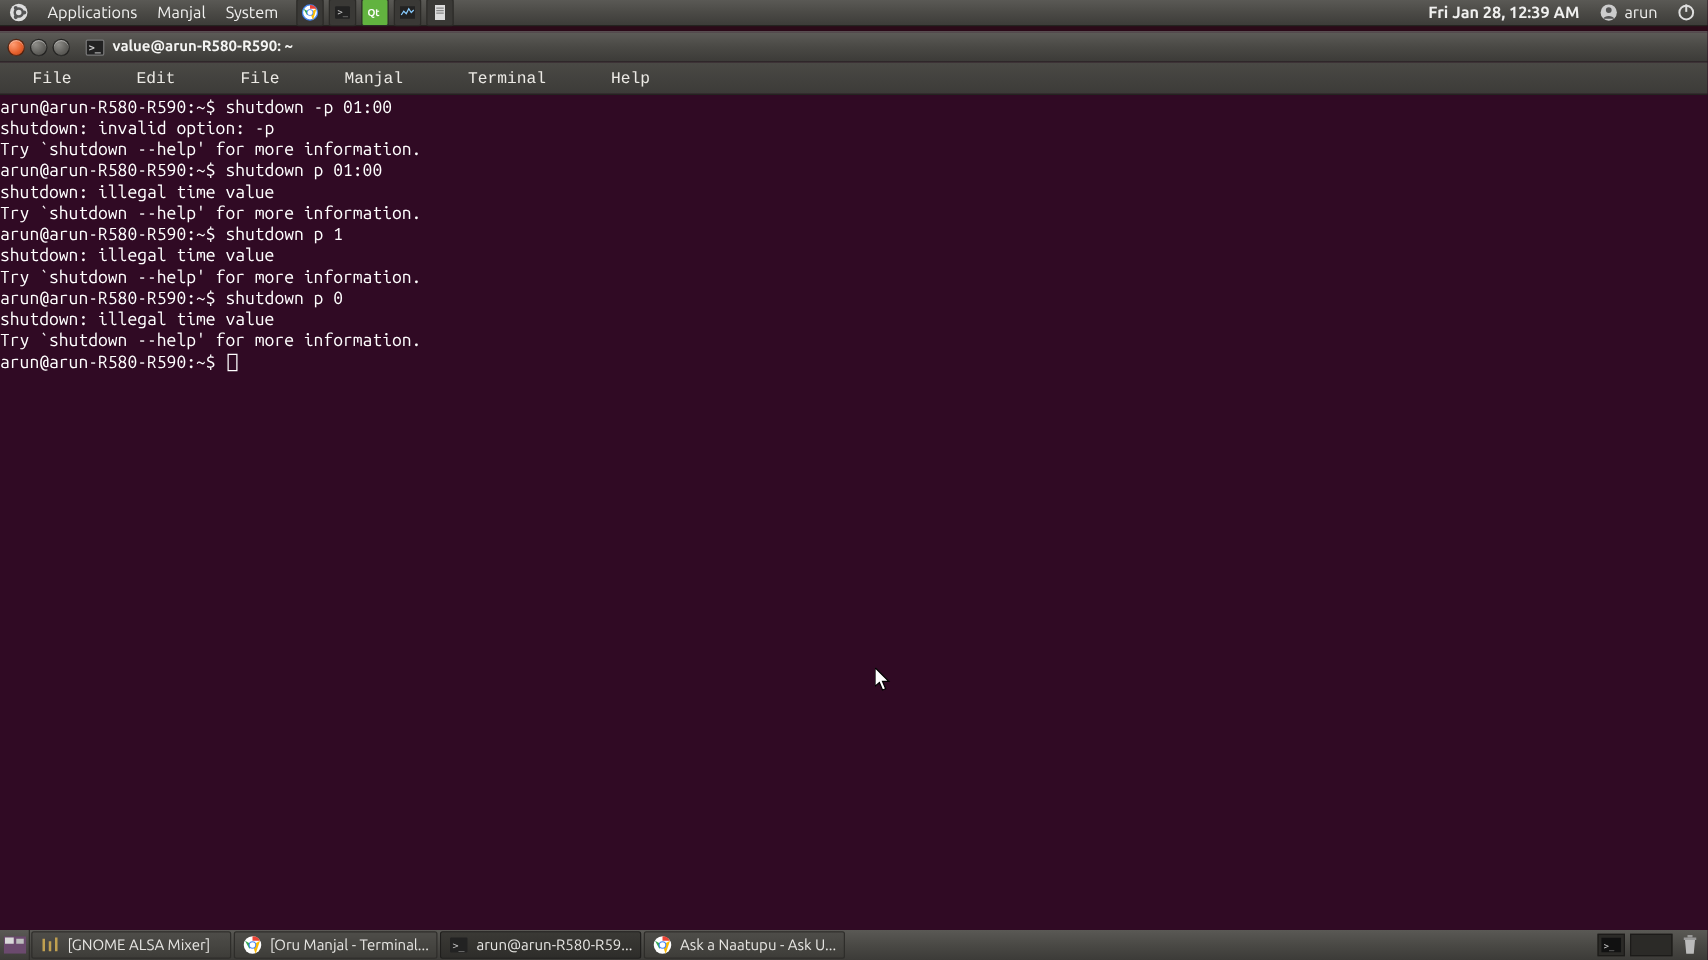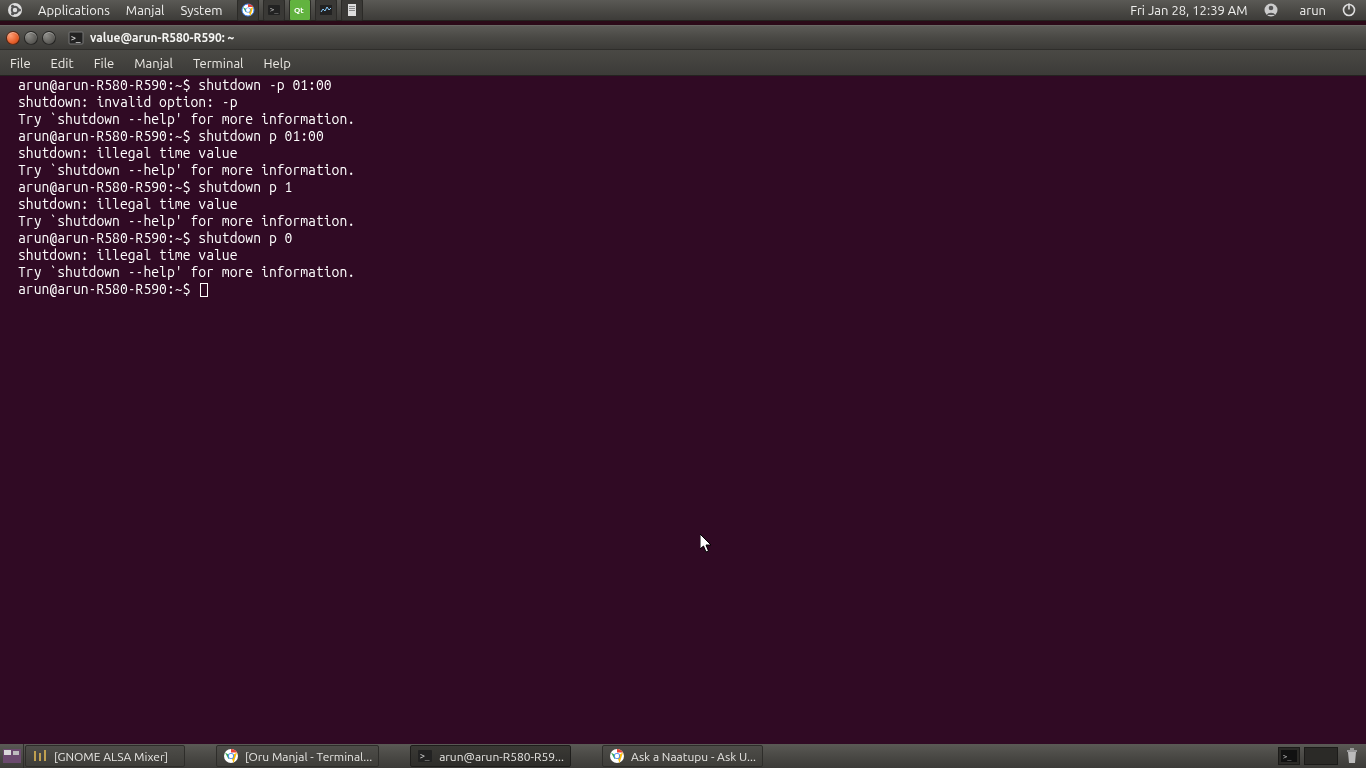--- a/index.html
+++ b/index.html
@@ -8,40 +8,40 @@
 
 #top-panel { position:absolute; top:0; left:0; right:0; height:20px;
   background:linear-gradient(to bottom,#5a5955 0%,#4b4a46 50%,#3d3c39 100%);
   color:#f0f0ef; display:flex; align-items:center; font-size:13px;
   box-shadow:0 1px 0 #24231f; }
 #top-panel .logo { width:22px; height:22px; margin:0 4px 0 4px; display:flex;align-items:center;justify-content:center; }
 #top-panel .tp-menu { padding:0 8px; height:100%; display:flex; align-items:center; cursor:pointer; }
 #top-panel .tray { display:flex; align-items:center; gap:4px; margin-left:6px; }
 #top-panel .tray .ic{ width:22px;height:22px;display:flex;align-items:center;justify-content:center;background:#3a3936;border:1px solid #2b2a27;border-radius:2px;}
 #top-panel .spacer { flex:1; }
-#top-panel .clock { padding:0 10px; font-weight:normal; }
-#top-panel .user-area{display:flex;align-items:flex-end;gap:22px;padding:0 6px;}
+#top-panel .clock { padding:0 10px; font-weight:bold; }
+#top-panel .user-area{display:flex;align-items:flex-end;gap:6px;padding:0 6px;}
 #top-panel .power  { width:22px;height:22px; margin:0 6px; display:flex;align-items:center;justify-content:center;}
 
 
 #term-win { position:absolute; top:25px; left:0; right:0; bottom:24px;
   background:#300a24; display:flex; flex-direction:column;
   border-top:1px solid #686763;}
 #term-titlebar{height:24px;background:linear-gradient(to bottom,#5c5b57 0%,#4a4945 50%,#3c3b38 100%);
   display:flex;align-items:center;color:#f5f5f3;font-size:12px;font-weight:bold;
   border-bottom:1px solid #2f2e2b; padding-left:6px;}
 .win-btn{width:14px;height:14px;border-radius:7px;margin-right:4px;border:1px solid rgba(0,0,0,.6);box-shadow:inset 0 1px 0 rgba(255,255,255,.4);}
 .cls{background:radial-gradient(circle at 30% 30%,#ff9d74,#e65f2b 60%,#b0461c);}
 .min,.max{background:radial-gradient(circle at 30% 30%,#8e8d89,#605f5b 60%,#4a4946);}
 #term-titlebar .ticon{width:16px;height:16px;margin:0 6px 0 8px;display:flex;align-items:center;justify-content:center;}
 #term-menubar{height:26px;background:linear-gradient(to bottom,#4a4945,#3c3b38);
   display:flex;align-items:center;color:#eceae5;font-size:13px;border-bottom:1px solid #242320;}
-#term-menubar span{padding:0 10px;cursor:pointer;height:100%;display:flex;align-items:center;}
+#term-menubar span{padding:0 26px;cursor:pointer;height:100%;display:flex;align-items:center;font-family:Liberation Mono, monospace;}
 #term-body{flex:1;background:#300a24;color:#ffffff;font-family:"Ubuntu Mono","DejaVu Sans Mono",monospace;
-  font-size:14px;line-height:17px;padding:1px 18px;white-space:pre;overflow:hidden;}
+  font-size:14px;line-height:17px;padding:1px 0;white-space:pre;overflow:hidden;}
 .prompt{color:#ffffff;}
 .cursor{display:inline-block;width:8px;height:14px;border:1px solid #fff;vertical-align:text-bottom;margin-left:2px;}
 
 
 #bottom-panel{position:absolute;bottom:0;left:0;right:0;height:24px;
   background:linear-gradient(to bottom,#5a5955 0%,#4a4945 50%,#3c3b38 100%);
   display:flex;align-items:center;color:#e8e7e4;font-size:12px;}
 #bottom-panel .show-desktop{width:24px;height:24px;display:flex;align-items:center;justify-content:center;border-right:1px solid #2e2d2a;}
 #bottom-panel .task{height:22px;max-width:200px;min-width:160px;margin:0 1px;padding:0 6px;
   display:flex;align-items:center;gap:6px;background:linear-gradient(to bottom,#4e4d49,#3e3d39);
@@ -154,21 +154,21 @@
 </div>
 
 <div id="bottom-panel">
   <div class="show-desktop">
     <svg width="18" height="14" viewBox="0 0 18 14">
         <rect x="0" y="0" width="18" height="14" fill="#6b4a6e"></rect>
         <rect x="1" y="1" width="7" height="5" fill="#d9d9d9"></rect>
         <rect x="10" y="2" width="6" height="4" fill="#bdbdbd"></rect>
       </svg>
   </div>
-  <div id="tasks" style="display: flex; gap: 29px;">
+  <div id="tasks" style="display: flex;">
       <div class="task">
         <span class="ticn">
           <svg width="16" height="16" viewBox="0 0 16 16">
             <rect x="2" y="3" width="2" height="10" fill="#c0a050"></rect>
             <rect x="7" y="5" width="2" height="8" fill="#c0a050"></rect>
             <rect x="12" y="2" width="2" height="11" fill="#c0a050"></rect>
           </svg>
         </span>
         <span>[GNOME ALSA Mixer]</span>
       </div>

